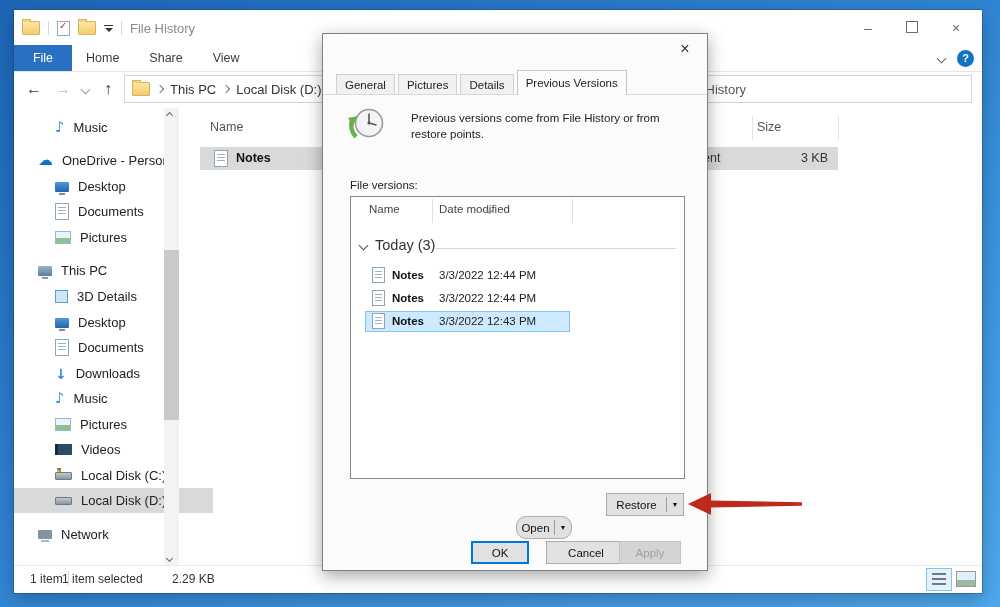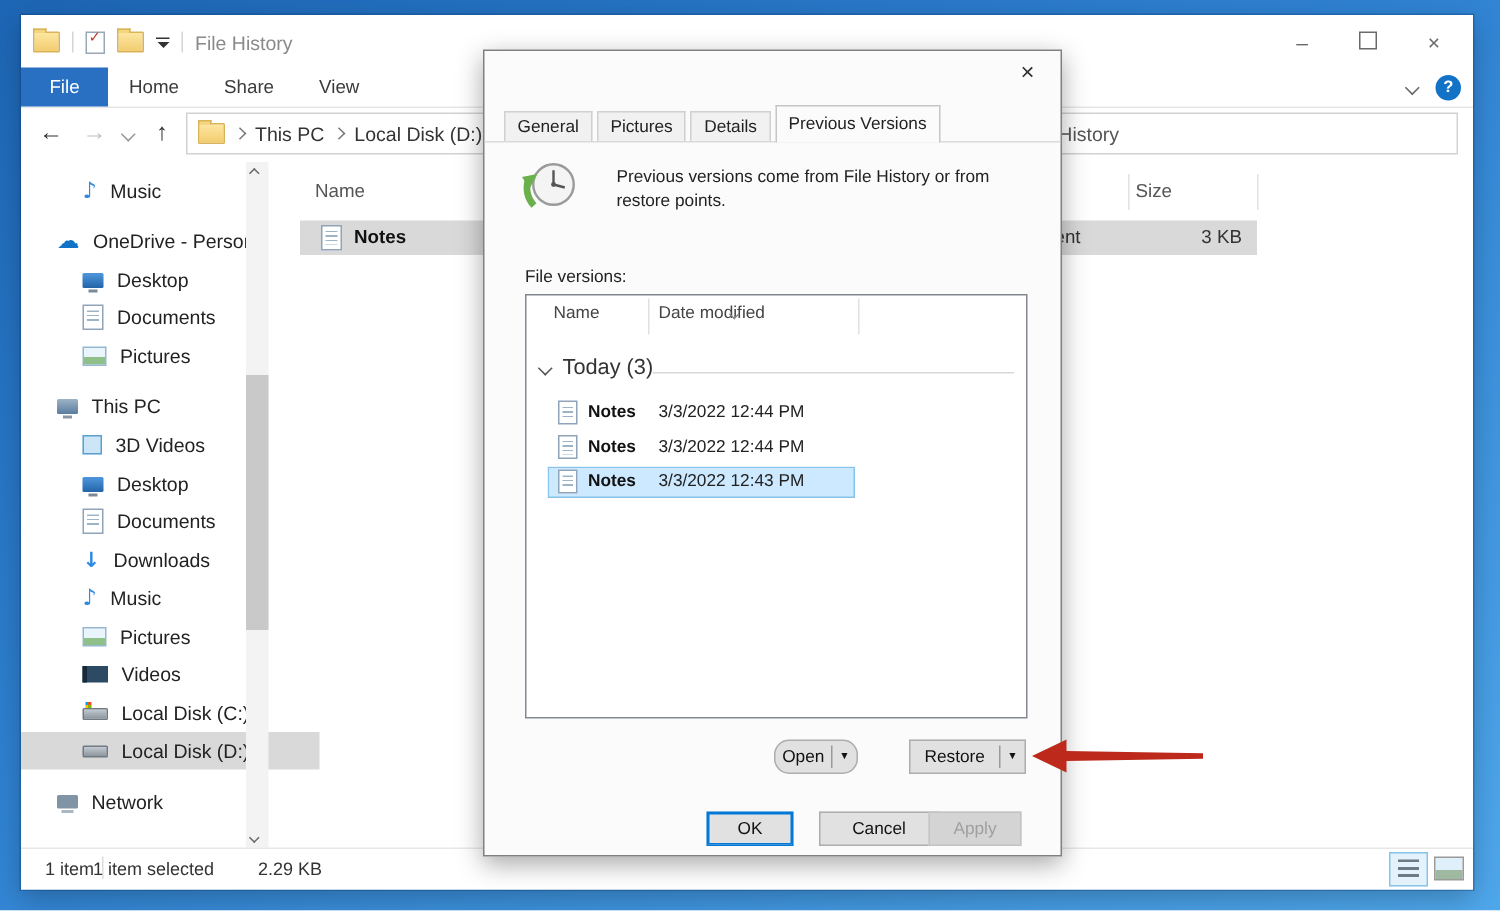--- a/index.html
+++ b/index.html
@@ -209,21 +209,21 @@
     <div class="sbi lvl1" style="top:215px">
         <span class="ic i-pic"></span>
         <span class="sbl">Pictures</span>
       </div>
     <div class="sbi lvl0" style="top:248px">
         <span class="ic i-pc"></span>
         <span class="sbl">This PC</span>
       </div>
     <div class="sbi lvl1" style="top:274px">
         <span class="ic i-cube"></span>
-        <span class="sbl">3D Videos</span>
+        <span class="sbl">3D Details</span>
       </div>
     <div class="sbi lvl1" style="top:300px">
         <span class="ic i-monitor"></span>
         <span class="sbl">Desktop</span>
       </div>
     <div class="sbi lvl1" style="top:325px">
         <span class="ic i-doc"></span>
         <span class="sbl">Documents</span>
       </div>
     <div class="sbi lvl1" style="top:351px">
@@ -331,21 +331,21 @@
         <span class="lrow-name">Notes</span>
         <span class="lrow-date">3/3/2022 12:44 PM</span>
       </div>
       <div class="lrow sel" style="top:114px;">
         <span class="i-doc"></span>
         <span class="lrow-name">Notes</span>
         <span class="lrow-date">3/3/2022 12:43 PM</span>
       </div>
     </div>
 
-    <div class="dbtn split" style="left:193px;top:459px;width:56px;border-radius:10px;">
+    <div class="dbtn split" style="left:193px;top:482px;width:56px;border-radius:10px;">
       <span class="sb-label">Open</span>
       <span class="sb-sep"></span>
       <span class="sb-dd">▼</span>
     </div>
     <div class="dbtn split" style="left:283px;top:459px;width:78px;">
       <span class="sb-label">Restore</span>
       <span class="sb-sep"></span>
       <span class="sb-dd">▼</span>
     </div>
 

